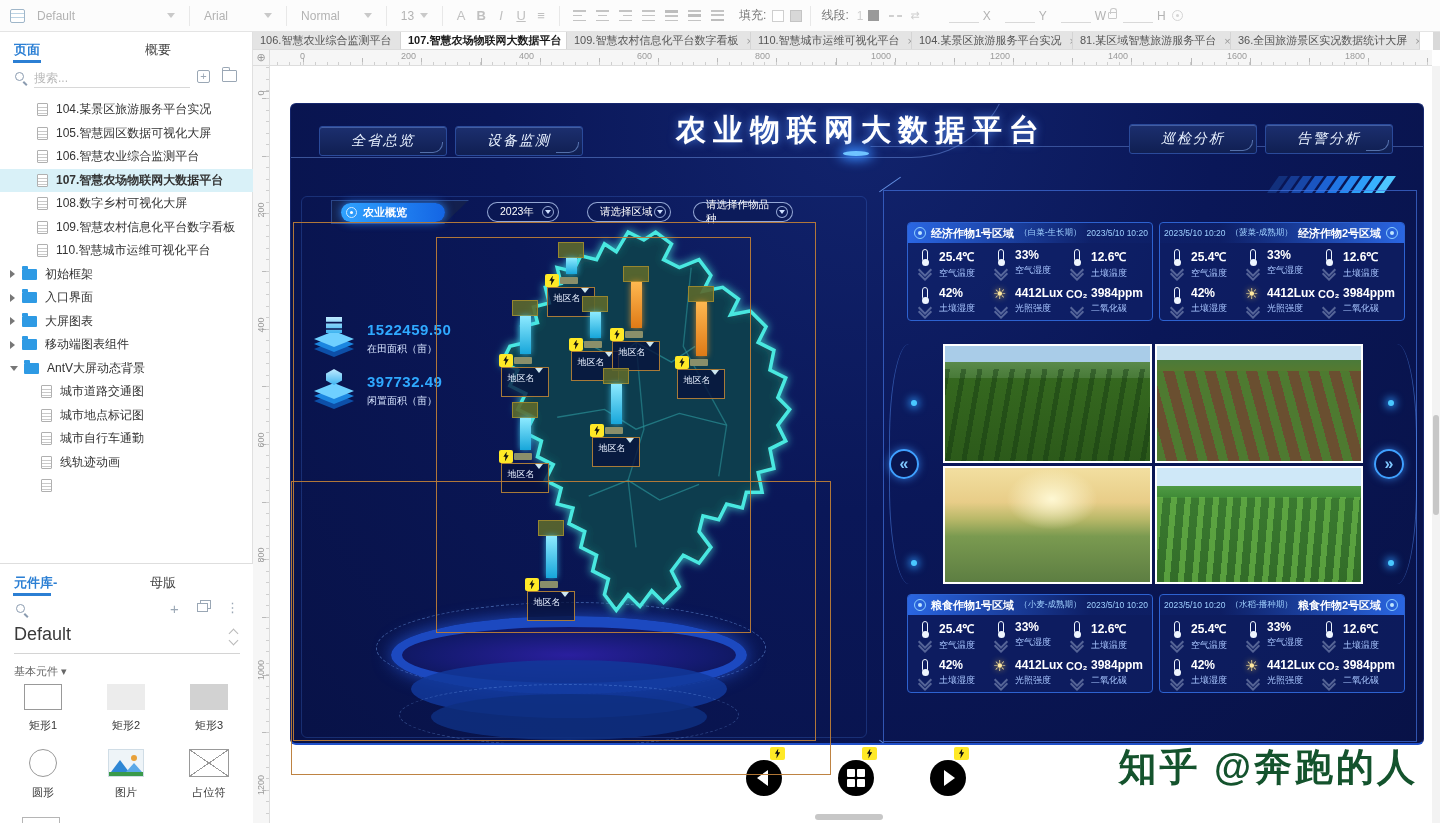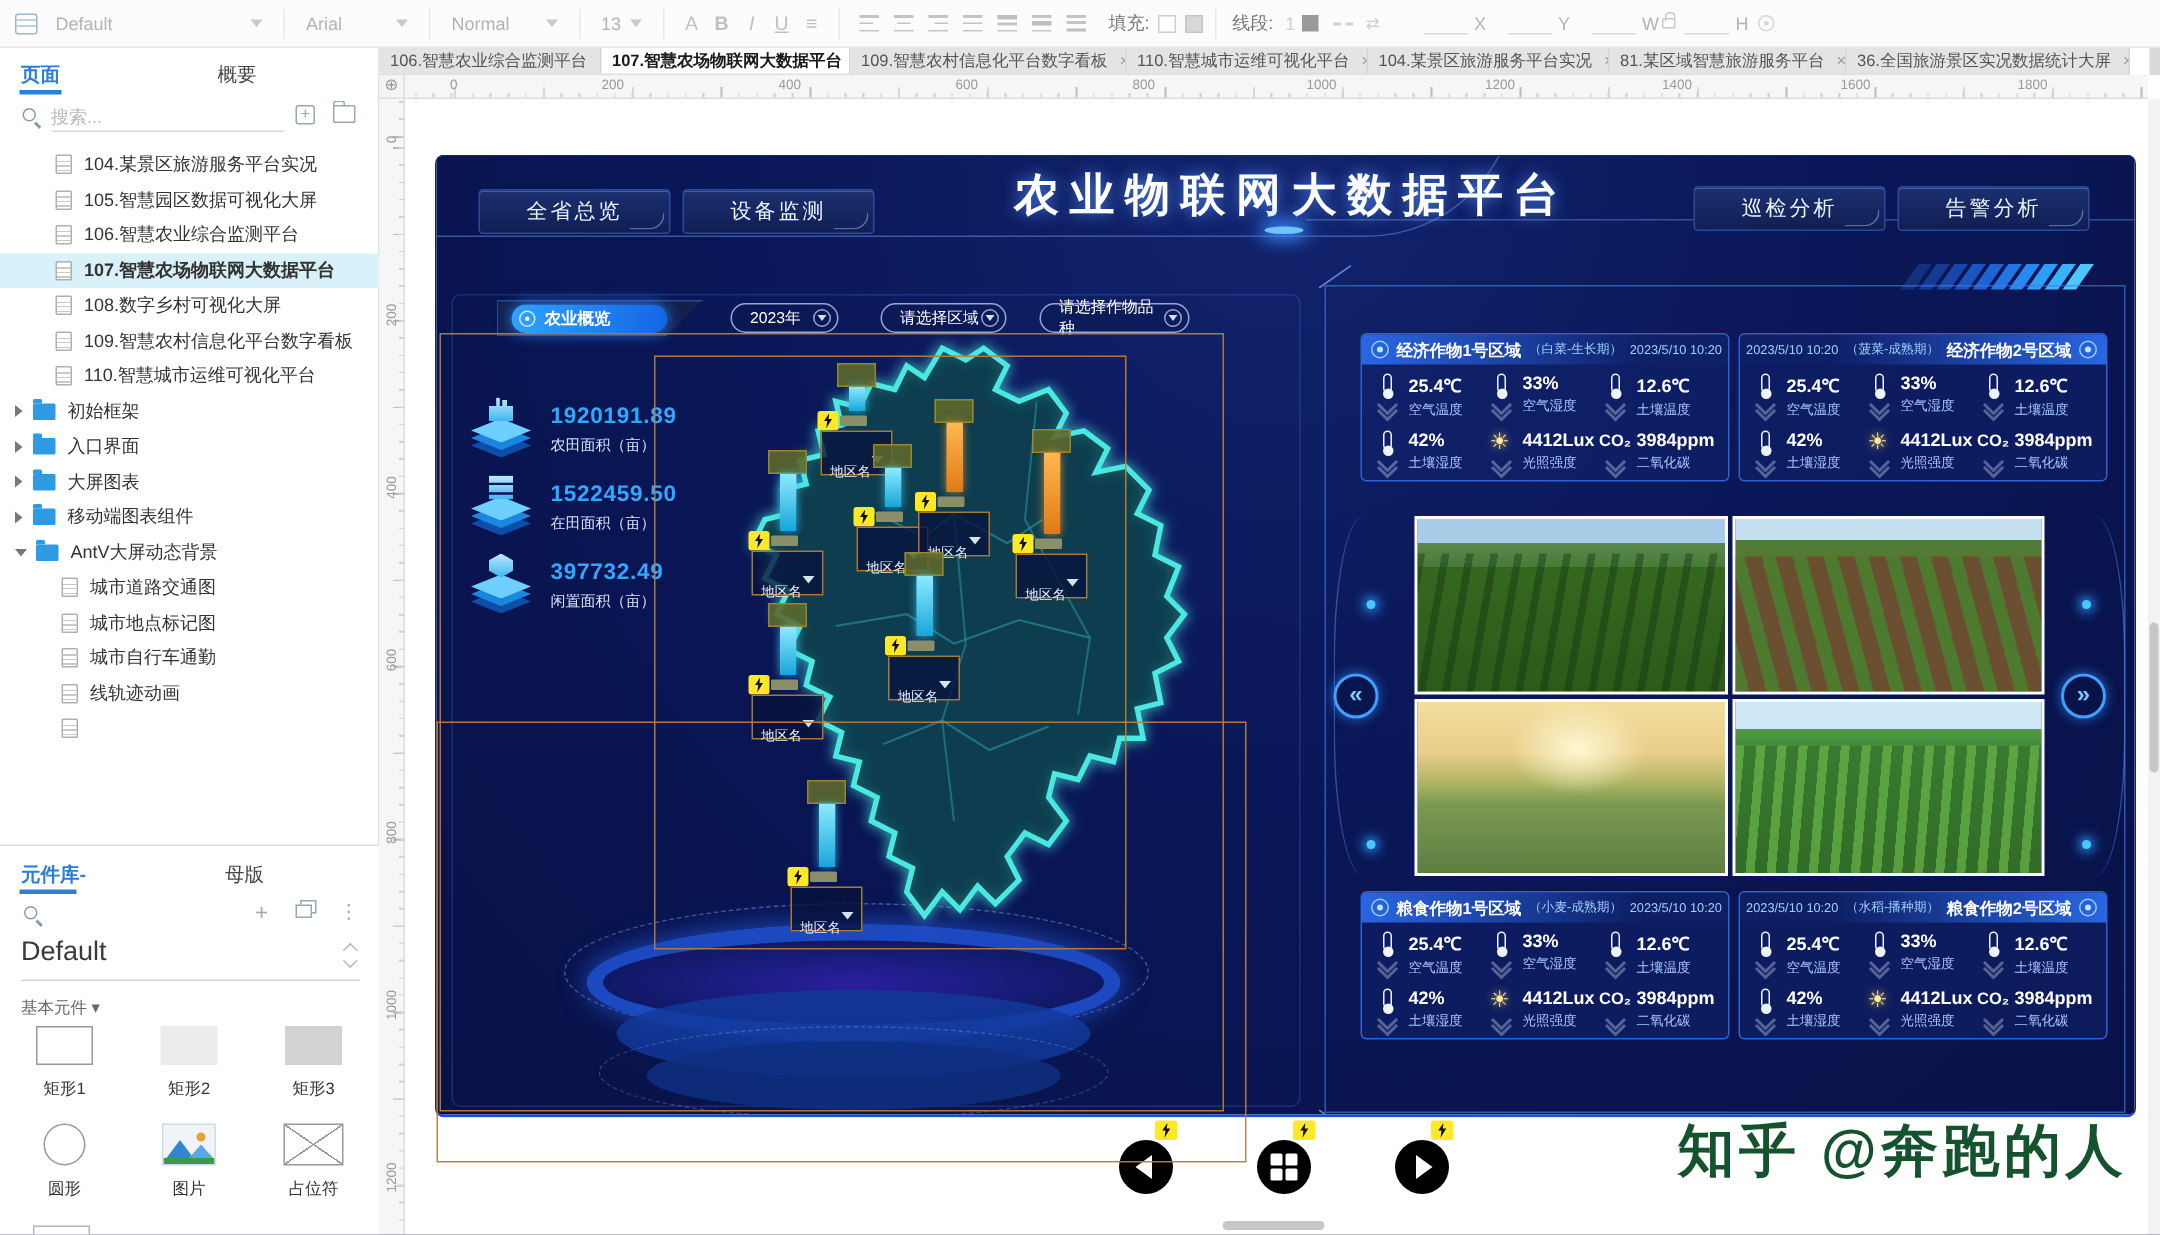--- a/index.html
+++ b/index.html
@@ -106,21 +106,21 @@
   .vscroll { position:absolute; right:0; top:66px; width:8px; height:757px; background:#f3f3f3; }
   .vscroll .thumb { position:absolute; left:1px; top:349px; width:6px; height:100px; background:#c7c7c7; border-radius:3px; }
   .hthumb { position:absolute; left:545px; top:748px; width:68px; height:6px; background:#c7c7c7; border-radius:3px; }
 
   
   .dash { position:absolute; left:20px; top:37px; width:1134px; height:642px; background:radial-gradient(ellipse at 50% 0%, #12246e 0%, #0a1758 45%, #081247 100%); border-radius:6px; border:1px solid #16276e; border-bottom:2px solid #2050c8; overflow:hidden; }
   .arc1 { position:absolute; left:-60px; top:-46px; width:780px; height:100px; border:1px solid rgba(120,160,240,.45); border-radius:0 0 120px 0; border-top:none; border-left:none; }
   .arc2 { position:absolute; left:560px; top:42px; width:574px; height:40px; border-top:1px solid rgba(120,160,240,.4); transform:skewX(-45deg); }
   .dash-title { position:absolute; left:330px; top:6px; width:480px; text-align:center; color:#fff; font-size:30px; font-weight:bold; letter-spacing:7px; text-shadow:0 0 10px rgba(90,150,255,.8); }
   .title-dot { position:absolute; left:552px; top:47px; width:26px; height:5px; background:#6fc4ff; border-radius:50%; box-shadow:0 0 12px 4px #3a8cff; }
-  .nav-btn { position:absolute; width:128px; height:30px; background:linear-gradient(180deg,#1c2f6f,#101f52); border:1px solid #2a4a9a; border-radius:3px; color:#e9f2ff; font-size:14px; display:flex; align-items:center; justify-content:center; letter-spacing:2px; box-shadow:inset 0 1px 0 rgba(140,180,255,.35); }
+  .nav-btn { position:absolute; width:128px; height:30px; background:linear-gradient(180deg,#1c2f6f,#101f52); border:1px solid #2a4a9a; border-radius:3px; color:#e9f2ff; font-size:14px; display:flex; align-items:center; justify-content:center; letter-spacing:2px; box-shadow:inset 0 1px 0 rgba(140,180,255,.35);font-style:italic; }
   .nav-btn::after { content:""; position:absolute; right:3px; bottom:2px; width:22px; height:10px; border-bottom:1px solid rgba(150,190,255,.5); border-right:1px solid rgba(150,190,255,.5); border-radius:0 0 10px 0; }
   .deco-bars { position:absolute; left:982px; top:72px; display:flex; gap:3px; transform:skewX(-35deg); }
   .deco-bars i { width:9px; height:17px; display:block; }
   .deco-bars i:nth-child(1){background:#12307c;} .deco-bars i:nth-child(2){background:#153a92;} .deco-bars i:nth-child(3){background:#1747a8;}
   .deco-bars i:nth-child(4){background:#1a55c0;} .deco-bars i:nth-child(5){background:#1d63d4;} .deco-bars i:nth-child(6){background:#2176e4;}
   .deco-bars i:nth-child(7){background:#2589f0;} .deco-bars i:nth-child(8){background:#2d9ef8;} .deco-bars i:nth-child(9){background:#38b2ff;} .deco-bars i:nth-child(10){background:#4ec6ff;}
   .left-frame { position:absolute; left:10px; top:92px; width:566px; height:542px; border:1px solid rgba(70,120,220,.28); border-radius:6px; }
 
   .ov-tabbg { position:absolute; left:40px; top:96px; width:138px; height:24px; background:#13204e; clip-path:polygon(0 0,100% 0,82% 100%,0 100%); border:1px solid rgba(80,130,230,.4); }
   .ov-pill { position:absolute; left:50px; top:99px; width:104px; height:19px; background:linear-gradient(90deg,#2fa2ff,#1465e4); border-radius:10px; color:#fff; font-size:11px; font-weight:bold; display:flex; align-items:center; box-shadow:0 0 10px rgba(47,140,255,.9); }
@@ -148,21 +148,21 @@
   .map-svg { position:absolute; left:148px; top:116px; width:394px; height:434px; }
   .marker { position:absolute; width:56px; display:flex; flex-direction:column; align-items:center; }
   .m-top { width:26px; height:16px; background:rgba(92,104,44,.9); border:1px solid #97862f; }
   .m-col { width:11px; }
   .m-col.c { background:linear-gradient(180deg,#8deaff,#17a6da); box-shadow:0 0 6px rgba(60,200,240,.8); }
   .m-col.o { background:linear-gradient(180deg,#ffb850,#df7a16); box-shadow:0 0 6px rgba(240,150,40,.8); }
   .m-mid { display:flex; align-items:center; align-self:flex-start; margin-left:2px; }
   .bolt-badge { width:14px; height:13px; background:#ffe926; border-radius:2px; display:flex; align-items:center; justify-content:center; }
   .bolt { width:7px; height:10px; background:#111; clip-path:polygon(62% 0,12% 52%,42% 52%,34% 100%,88% 38%,55% 38%); }
   .m-stub { width:18px; height:7px; background:#8a8f6a; margin-left:1px; border-radius:1px; }
-  .m-label { width:48px; height:30px; background:rgba(8,18,60,.78); border:1px solid #a87a38; color:#e8f0ff; font-size:9px; text-align:center; padding-top:20px; }
+  .m-label { width:48px; height:30px; background:rgba(8,18,60,.78); border:1px solid #a87a38; color:#e8f0ff; font-size:9px; text-align:center; padding-top:4px; }
   .m-label .mtri { width:0; height:0; border-left:4px solid transparent; border-right:4px solid transparent; border-top:5px solid #cfe8f0; margin:4px auto 0; }
 
   .rpanel { position:absolute; left:592px; top:86px; width:534px; height:552px; border:1px solid rgba(70,120,230,.65); }
   .rpanel::before { content:""; position:absolute; left:-7px; top:-7px; width:26px; height:1px; background:rgba(120,170,255,.8); transform:rotate(-35deg); }
   .rpanel::after { content:""; position:absolute; left:-7px; bottom:-7px; width:26px; height:1px; background:rgba(120,170,255,.8); transform:rotate(35deg); }
   .sensor-panel { position:absolute; width:246px; height:99px; background:rgba(16,34,108,.55); border:1px solid #2d62d0; border-radius:4px; }
   .sp-head { height:20px; display:flex; align-items:center; gap:5px; padding:0 6px; background:linear-gradient(90deg,rgba(45,110,240,.9),rgba(16,40,120,.2) 75%); border-radius:3px 3px 0 0; }
   .sp-head.rev { flex-direction:row-reverse; background:linear-gradient(270deg,rgba(45,110,240,.9),rgba(16,40,120,.2) 75%); }
   .sp-ic { width:12px; height:12px; border:1px solid #8fd0ff; border-radius:50%; position:relative; flex:0 0 12px; }
   .sp-ic::before { content:""; position:absolute; left:3px; top:3px; width:4px; height:4px; background:#bfe6ff; border-radius:50%; }
@@ -504,29 +504,20 @@
             <span class="tri"></span>
           </span>
         </div>
       <div class="dd" style="left:402px; top:98px; width:100px;">
           <span>请选择作物品种</span>
           <span class="circ">
             <span class="tri"></span>
           </span>
         </div>
 
-      <div class="stat" style="top:158px;">
-        <span class="iso">
-            <i class="l1"></i>
-            <i class="l2"></i>
-            <i class="l3"></i>
-            <span class="glyph"></span>
-          </span>
-        <span style="margin-left:8px;"><span class="num">1920191.89</span><div class="lab">农田面积（亩）</div></span>
-      </div>
       <div class="stat" style="top:210px;">
         <span class="iso">
             <i class="l1"></i>
             <i class="l2"></i>
             <i class="l3"></i>
             <span class="glyph" style="clip-path:polygon(0 0,100% 0,100% 30%,0 30%,0 40%,100% 40%,100% 70%,0 70%,0 80%,100% 80%,100% 100%,0 100%);"></span>
           </span>
         <span style="margin-left:8px;"><span class="num">1522459.50</span><div class="lab">在田面积（亩）</div></span>
       </div>
       <div class="stat" style="top:262px;">

